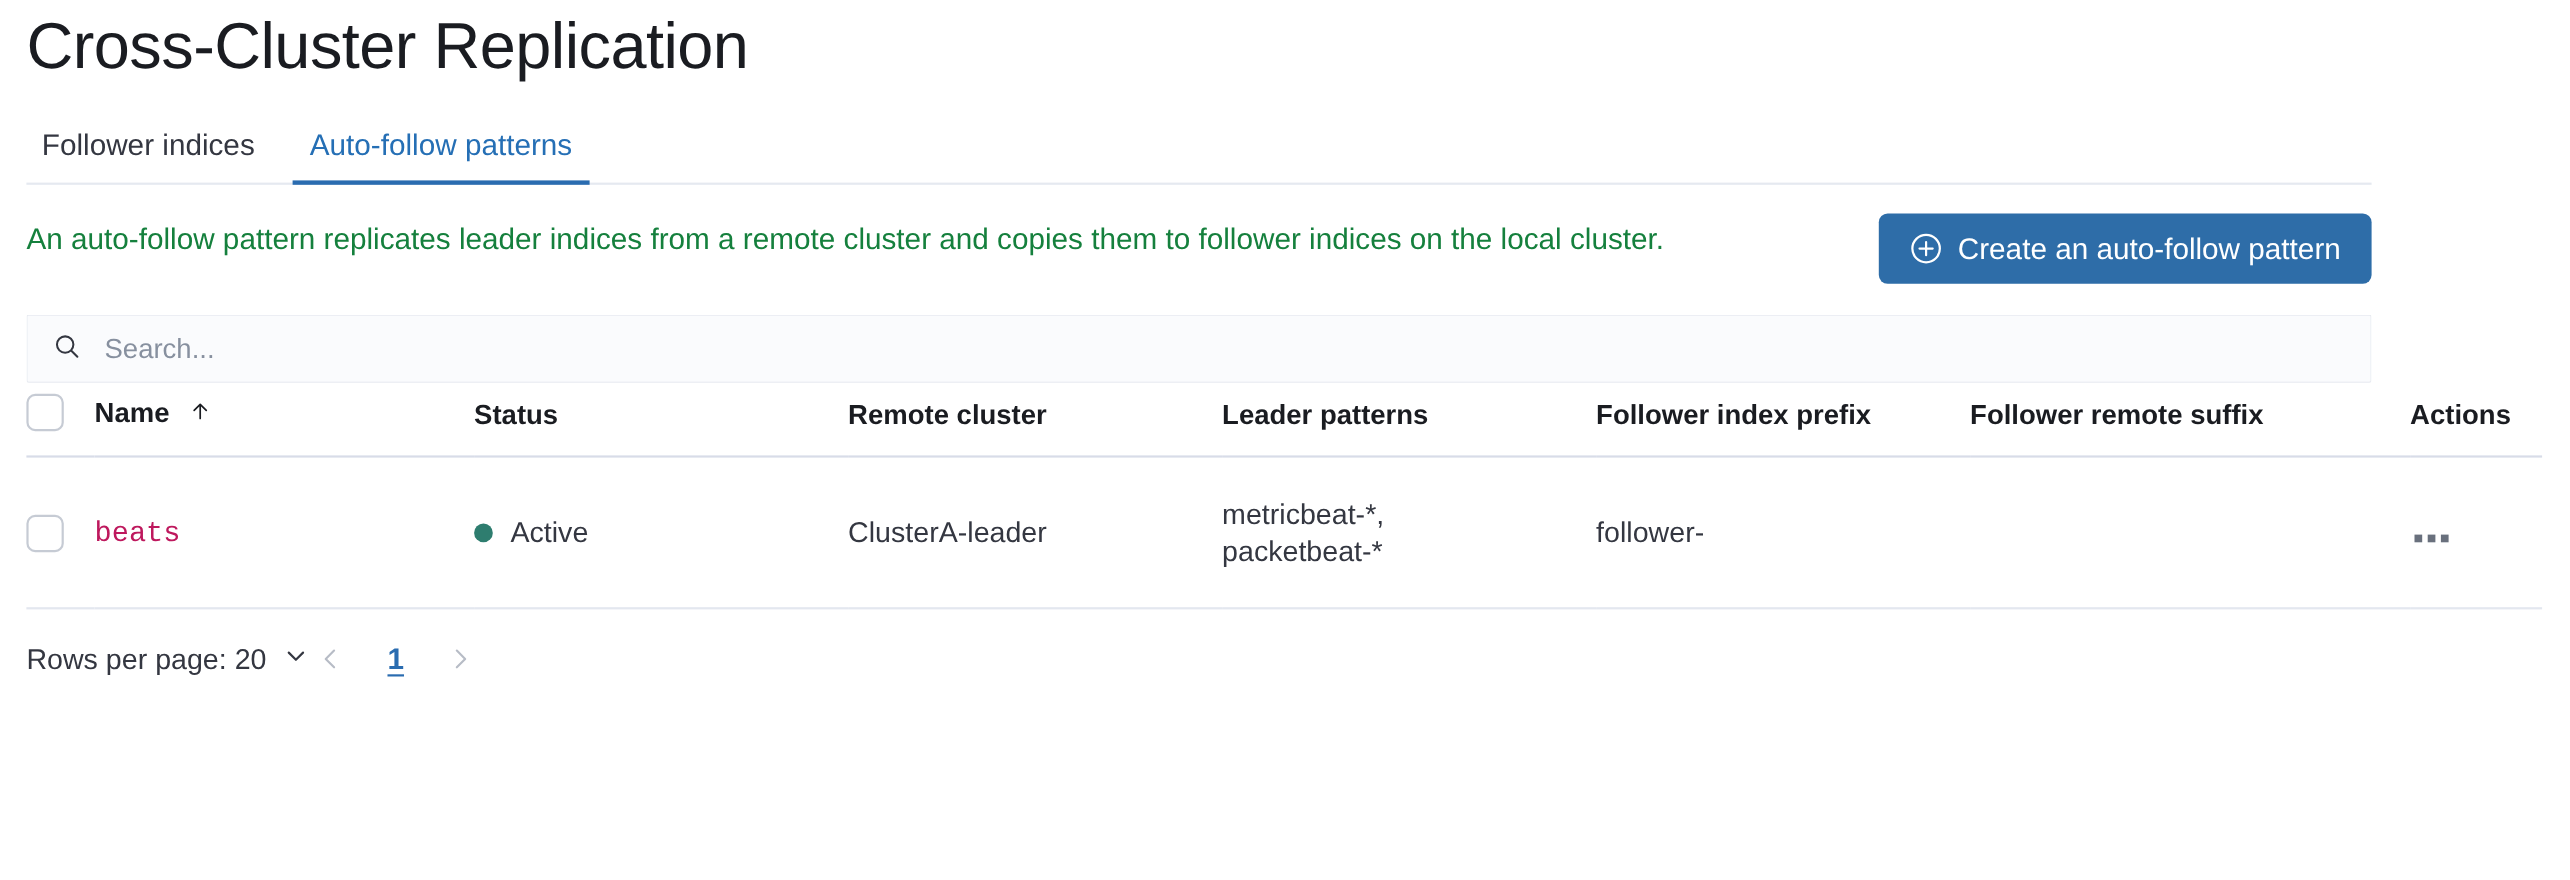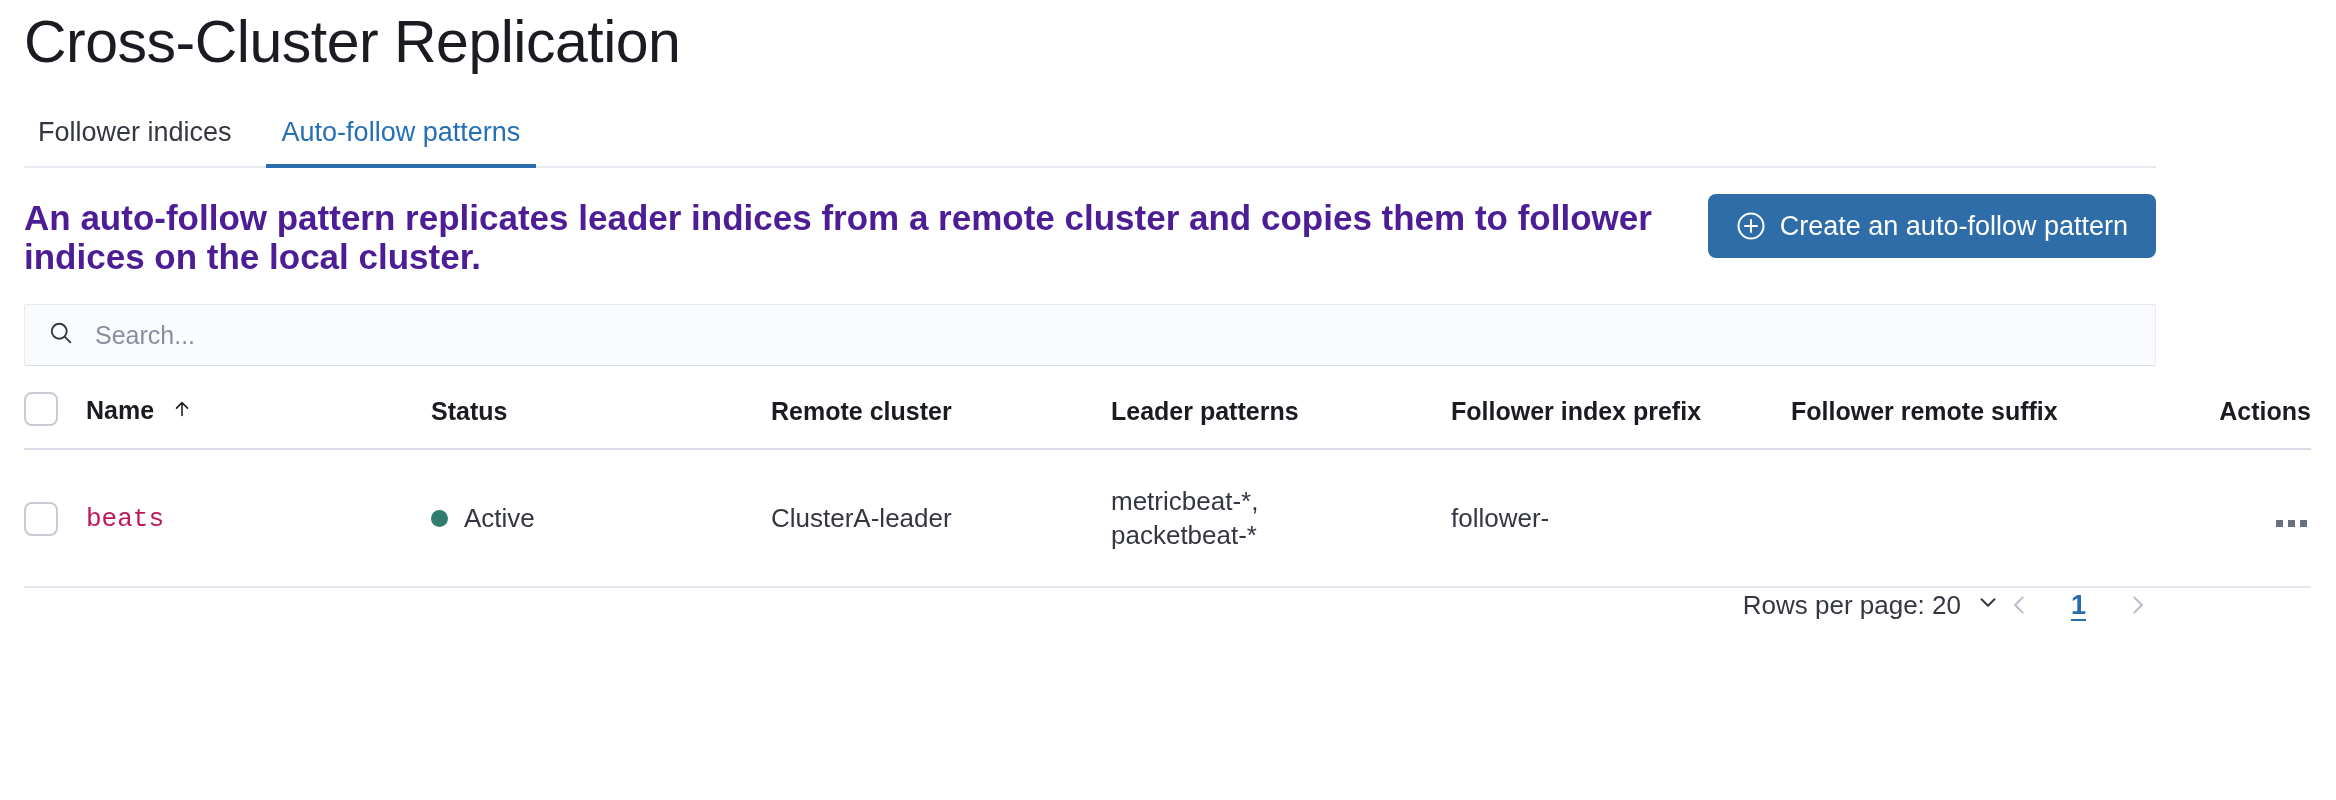--- a/index.html
+++ b/index.html
@@ -72,25 +72,25 @@
 
   
   .intro-row {
     display: flex;
     align-items: flex-start;
     justify-content: space-between;
     margin-top: 30px;
     gap: 40px;
   }
   .intro-text {
-    font-size: 35px;
+    font-size: 27px;
     line-height: 39px;
-    color: #4c1d95;
+    color: #15803d;
     max-width: 1690px;
-    font-weight: 700;
+    font-weight: 400;
   }
   .cta-button {
     flex: 0 0 auto;
     display: inline-flex;
     align-items: center;
     gap: 14px;
     background: #2e6da8;
     color: #ffffff;
     border: none;
     border-radius: 8px;
@@ -128,21 +128,21 @@
     line-height: 30px;
     font-family: inherit;
     color: #343741;
   }
   .search-input::placeholder { color: #87909f; opacity: 1; }
 
   
   .table {
     width: 100%;
     border-collapse: collapse;
-    margin-top: 26px;
+    margin-top: 10px;
     table-layout: fixed;
   }
   .table th {
     text-align: left;
     font-size: 25px;
     line-height: 30px;
     font-weight: 700;
     color: #1a1c21;
     padding: 0 0 22px 0;
     vertical-align: bottom;
@@ -158,21 +158,21 @@
     border-bottom: 2px solid #e3e7ef;
   }
   .col-check  { width: 62px; }
   .col-name   { width: 345px; }
   .col-status { width: 340px; text-align: right; }
   .col-remote { width: 340px; }
   .col-leader { width: 340px; }
   .col-prefix { width: 340px; }
   .col-suffix { width: 400px; }
   .col-actions{ width: 120px; text-align: right; }
-  .table th.col-actions, .table td.col-actions { text-align: right; }
+  .table th.col-actions, .table td.col-actions { text-align: left; }
 
   .checkbox {
     width: 34px;
     height: 34px;
     border: 2px solid #c6cbd4;
     border-radius: 8px;
     background: #ffffff;
     display: inline-block;
     cursor: pointer;
     vertical-align: middle;
@@ -207,21 +207,22 @@
     width: 7px;
     height: 7px;
     background: #69707d;
     display: block;
   }
 
   
   .footer {
     display: flex;
     align-items: center;
-    justify-content: flex-end;
+    justify-content: flex-start;
+    margin-top: 28px;
   }
   .rows-per-page {
     display: inline-flex;
     align-items: center;
     gap: 14px;
     font-size: 26px;
     line-height: 32px;
     color: #343741;
     cursor: pointer;
     background: none;

